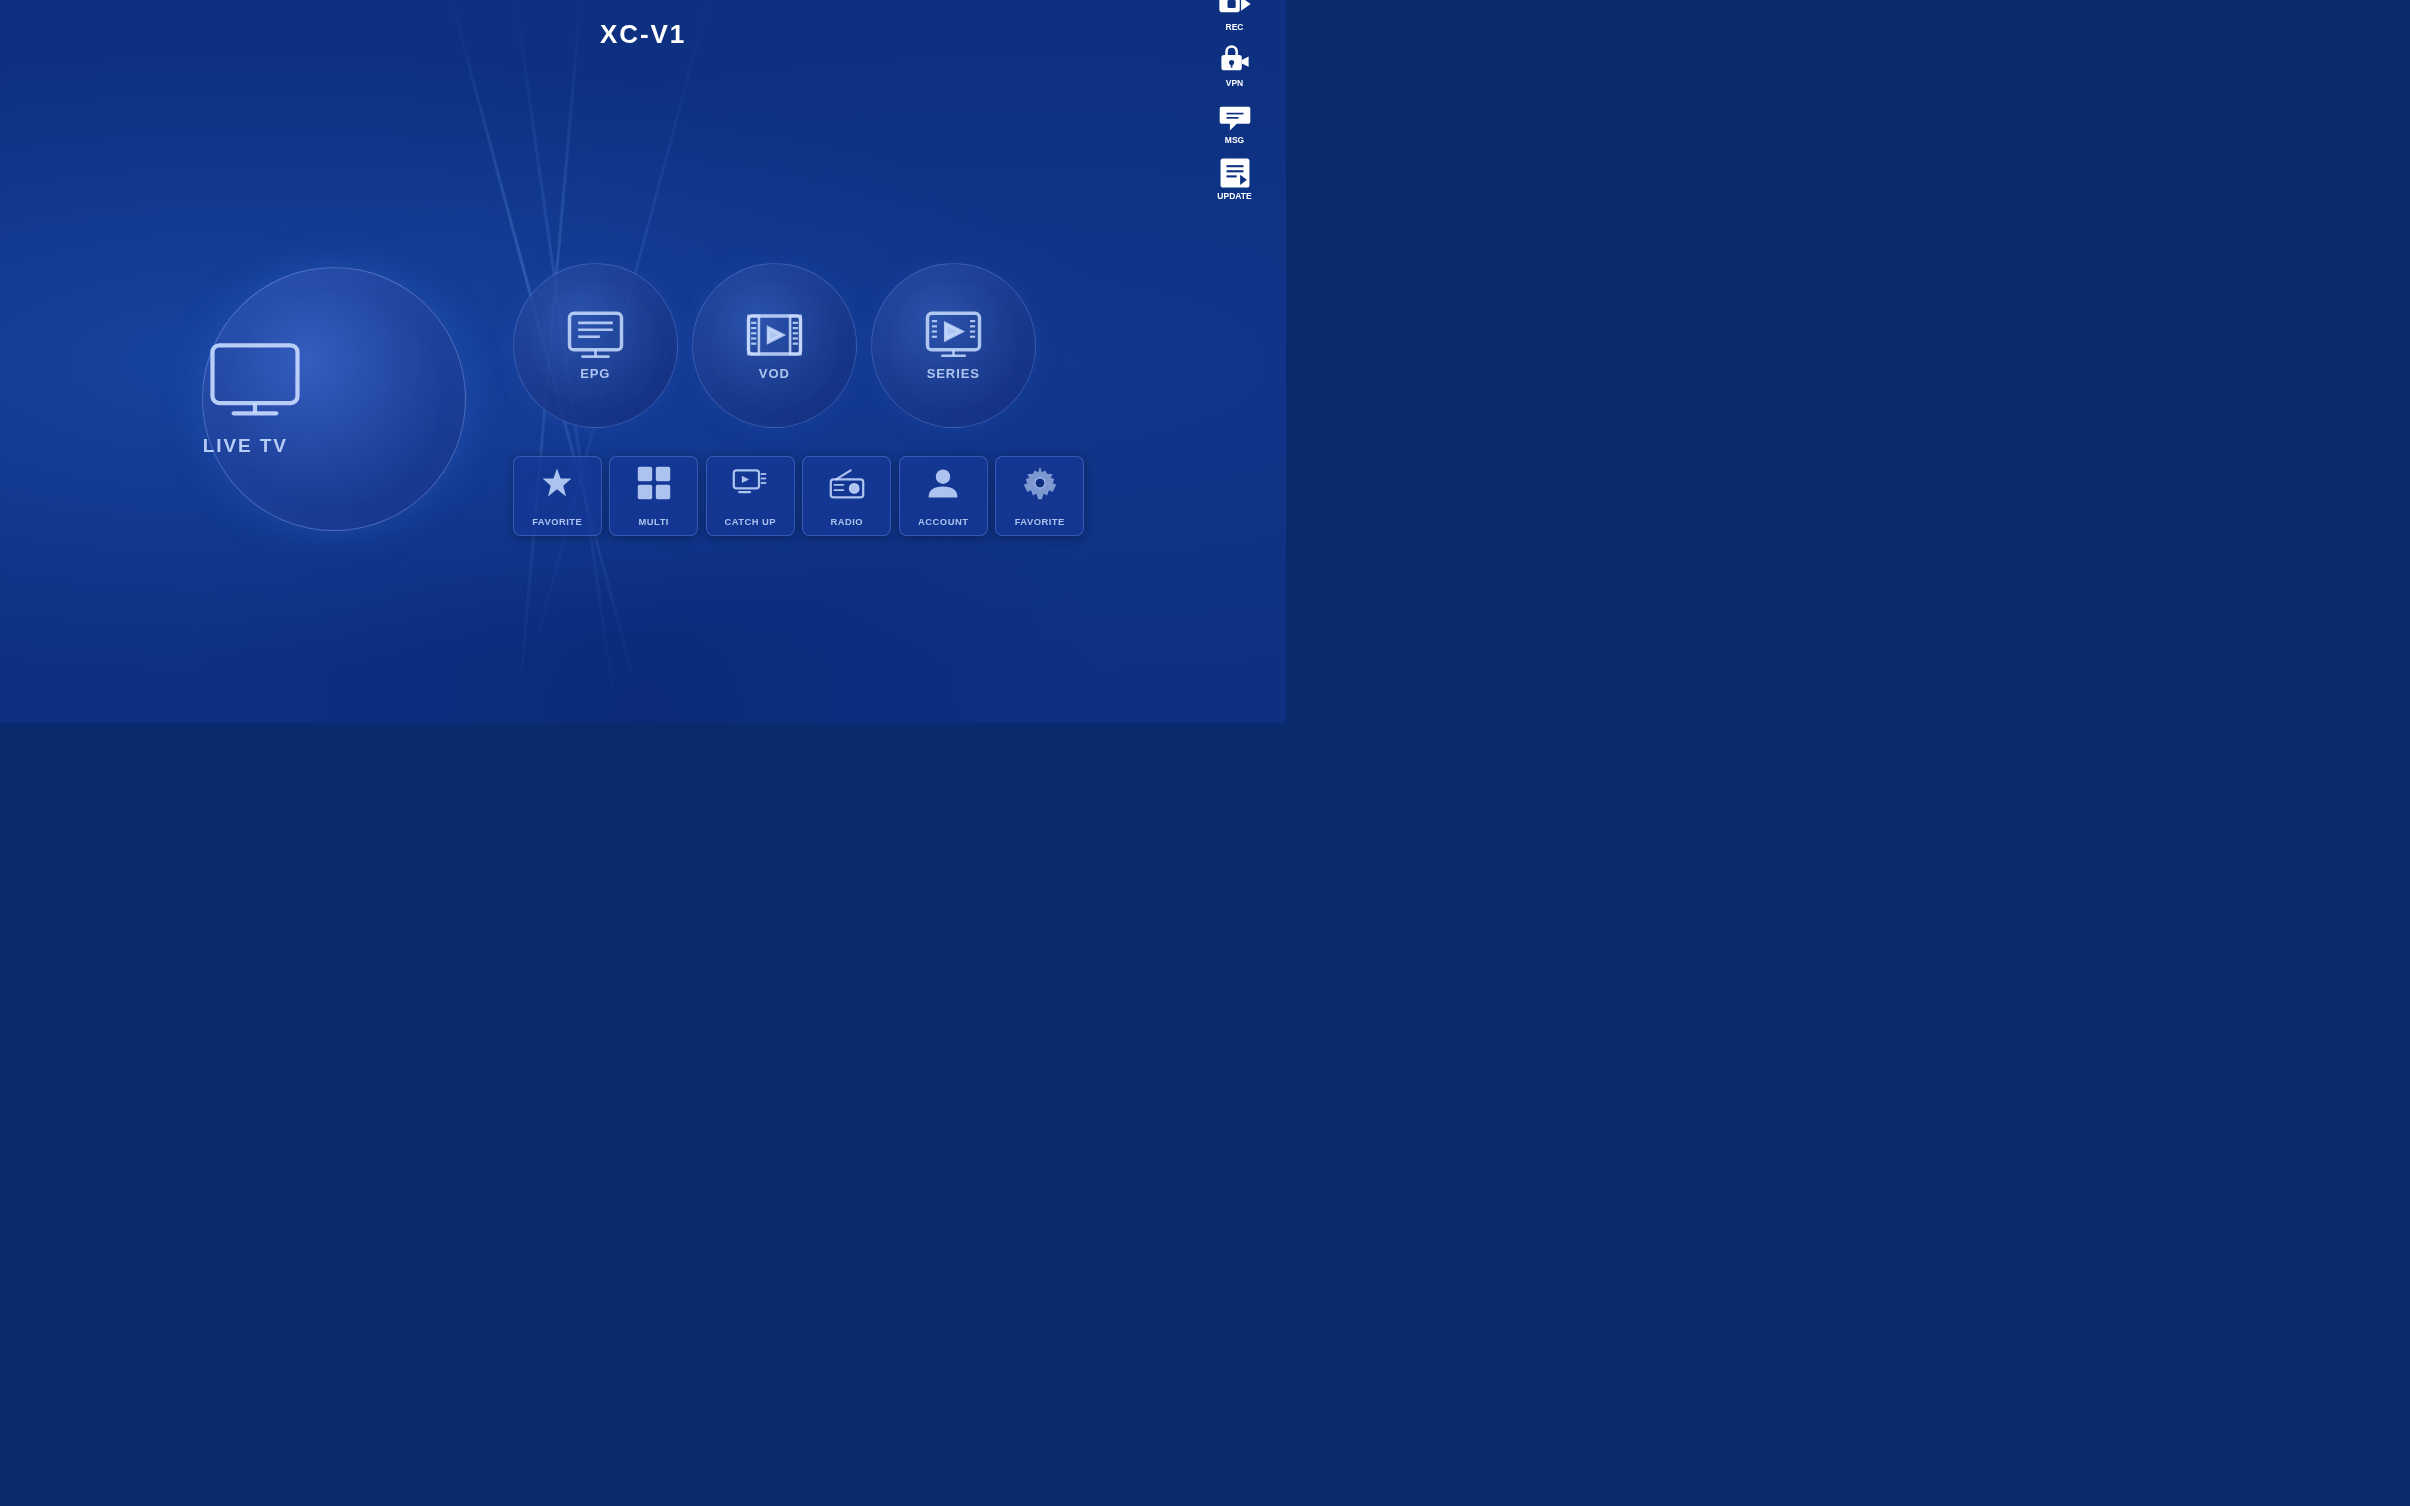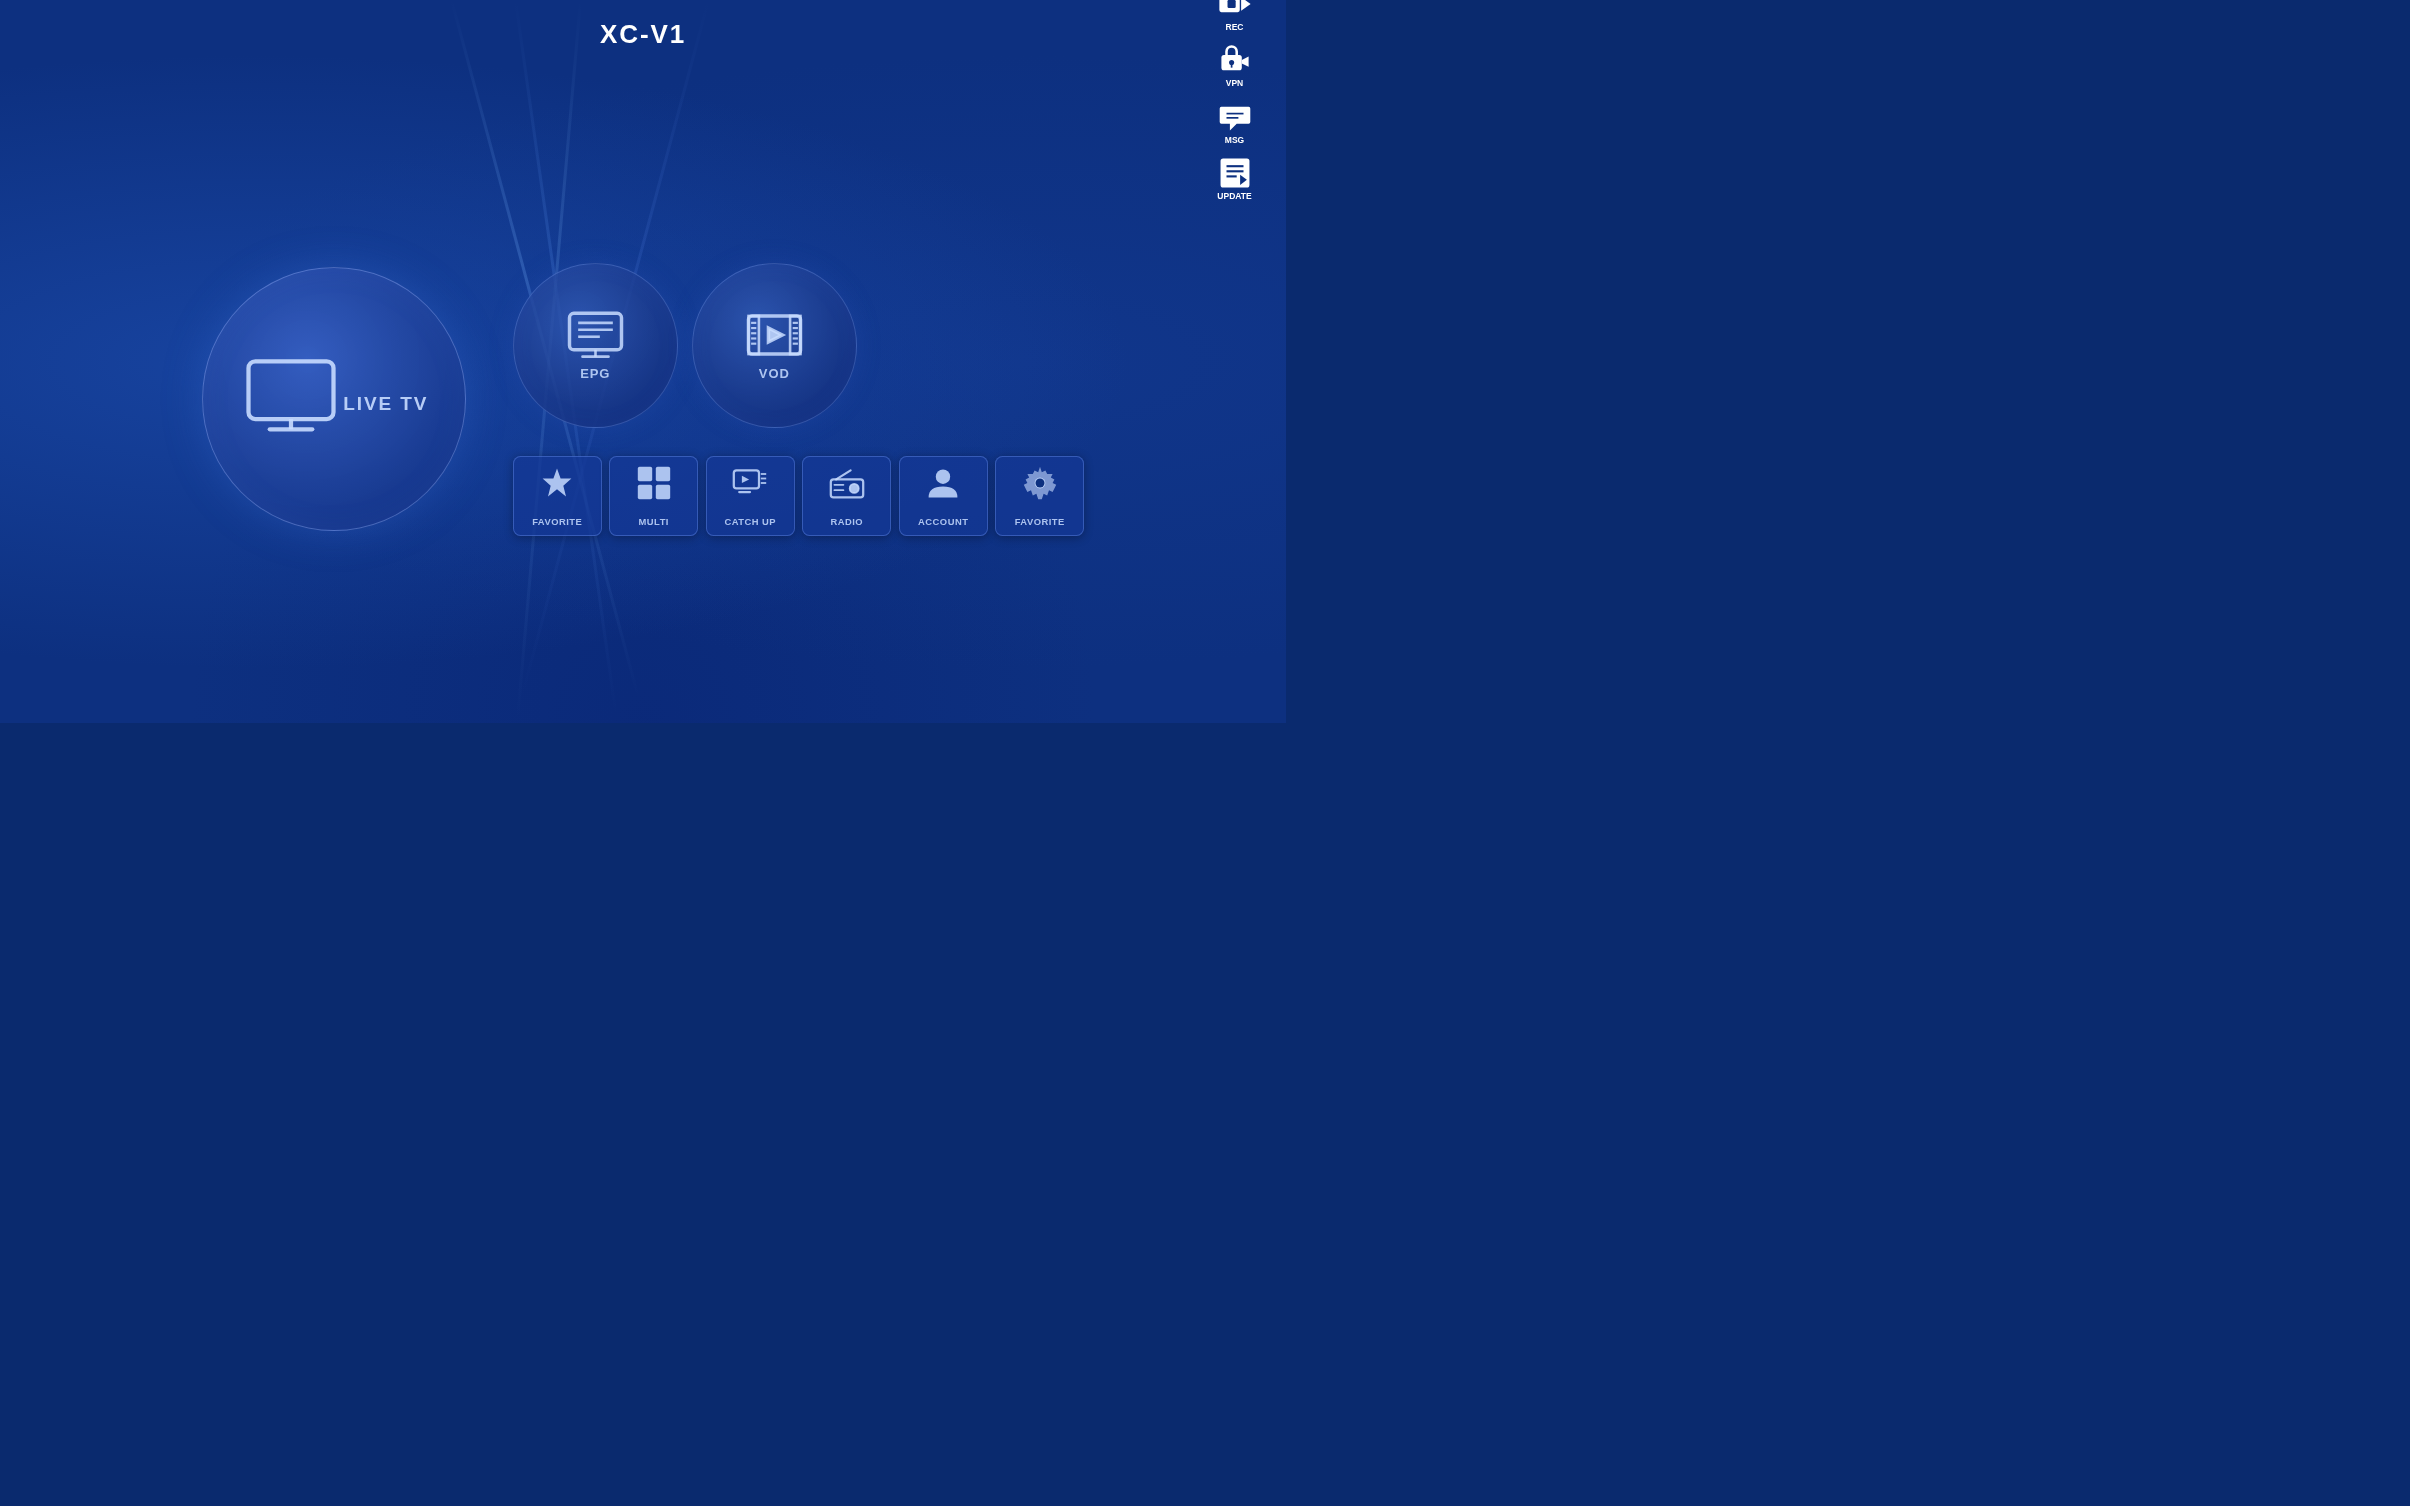--- a/index.html
+++ b/index.html
@@ -136,22 +136,21 @@
     }
 
     
     .live-tv-circle {
       width: 264px;
       height: 264px;
       border-radius: 50%;
       background: radial-gradient(circle at 40% 35%, rgba(60, 100, 200, 0.8), rgba(10, 40, 120, 0.9));
       border: 1.9px solid rgba(150, 180, 255, 0.4);
       display: flex;
-      flex-direction: row;
-      align-items: center;
+      flex-direction: column;
       justify-content: center;
       cursor: pointer;
       box-shadow: 0 0 38px rgba(50, 100, 200, 0.4), inset 0 0 28px rgba(100, 150, 255, 0.1);
       flex-shrink: 0;
       margin-right: 19px;
     }
 
     .live-tv-circle svg {
       width: 104px;
       height: 85px;
@@ -367,20 +366,42 @@
           <line x1="56" y1="22" x2="62" y2="22" stroke="rgba(200,220,255,0.85)" stroke-width="2.5"></line>
           <line x1="56" y1="28" x2="62" y2="28" stroke="rgba(200,220,255,0.85)" stroke-width="2.5"></line>
           <line x1="56" y1="34" x2="62" y2="34" stroke="rgba(200,220,255,0.85)" stroke-width="2.5"></line>
           <line x1="56" y1="40" x2="62" y2="40" stroke="rgba(200,220,255,0.85)" stroke-width="2.5"></line>
 
           <polygon points="28,22 28,38 44,30" fill="rgba(200,220,255,0.85)"></polygon>
         </svg>
         <span class="menu-circle-label">VOD</span>
       </div>
 
+      <div class="menu-circle">
+        <svg viewBox="0 0 70 60" fill="none">
+
+          <rect x="5" y="5" width="60" height="42" rx="5" stroke="rgba(200,220,255,0.85)" stroke-width="4" fill="none"></rect>
+
+          <line x1="10" y1="14" x2="16" y2="14" stroke="rgba(200,220,255,0.85)" stroke-width="2.5"></line>
+          <line x1="10" y1="20" x2="16" y2="20" stroke="rgba(200,220,255,0.85)" stroke-width="2.5"></line>
+          <line x1="10" y1="26" x2="16" y2="26" stroke="rgba(200,220,255,0.85)" stroke-width="2.5"></line>
+          <line x1="10" y1="32" x2="16" y2="32" stroke="rgba(200,220,255,0.85)" stroke-width="2.5"></line>
+
+          <line x1="54" y1="14" x2="60" y2="14" stroke="rgba(200,220,255,0.85)" stroke-width="2.5"></line>
+          <line x1="54" y1="20" x2="60" y2="20" stroke="rgba(200,220,255,0.85)" stroke-width="2.5"></line>
+          <line x1="54" y1="26" x2="60" y2="26" stroke="rgba(200,220,255,0.85)" stroke-width="2.5"></line>
+          <line x1="54" y1="32" x2="60" y2="32" stroke="rgba(200,220,255,0.85)" stroke-width="2.5"></line>
+
+          <polygon points="26,17 26,35 44,26" fill="rgba(200,220,255,0.85)"></polygon>
+
+          <line x1="35" y1="47" x2="35" y2="54" stroke="rgba(200,220,255,0.85)" stroke-width="3"></line>
+          <line x1="22" y1="54" x2="48" y2="54" stroke="rgba(200,220,255,0.85)" stroke-width="3" stroke-linecap="round"></line>
+        </svg>
+        <span class="menu-circle-label">SERIES</span>
+      </div>
 
     </div>
 
     <div class="bottom-buttons">
 
       <div class="menu-button">
         <svg viewBox="0 0 40 40">
           <polygon points="20,4 24,15 36,15 27,23 30,35 20,27 10,35 13,23 4,15 16,15" fill="rgba(200,220,255,0.85)"></polygon>
         </svg>
         <span class="menu-button-label">FAVORITE</span>

